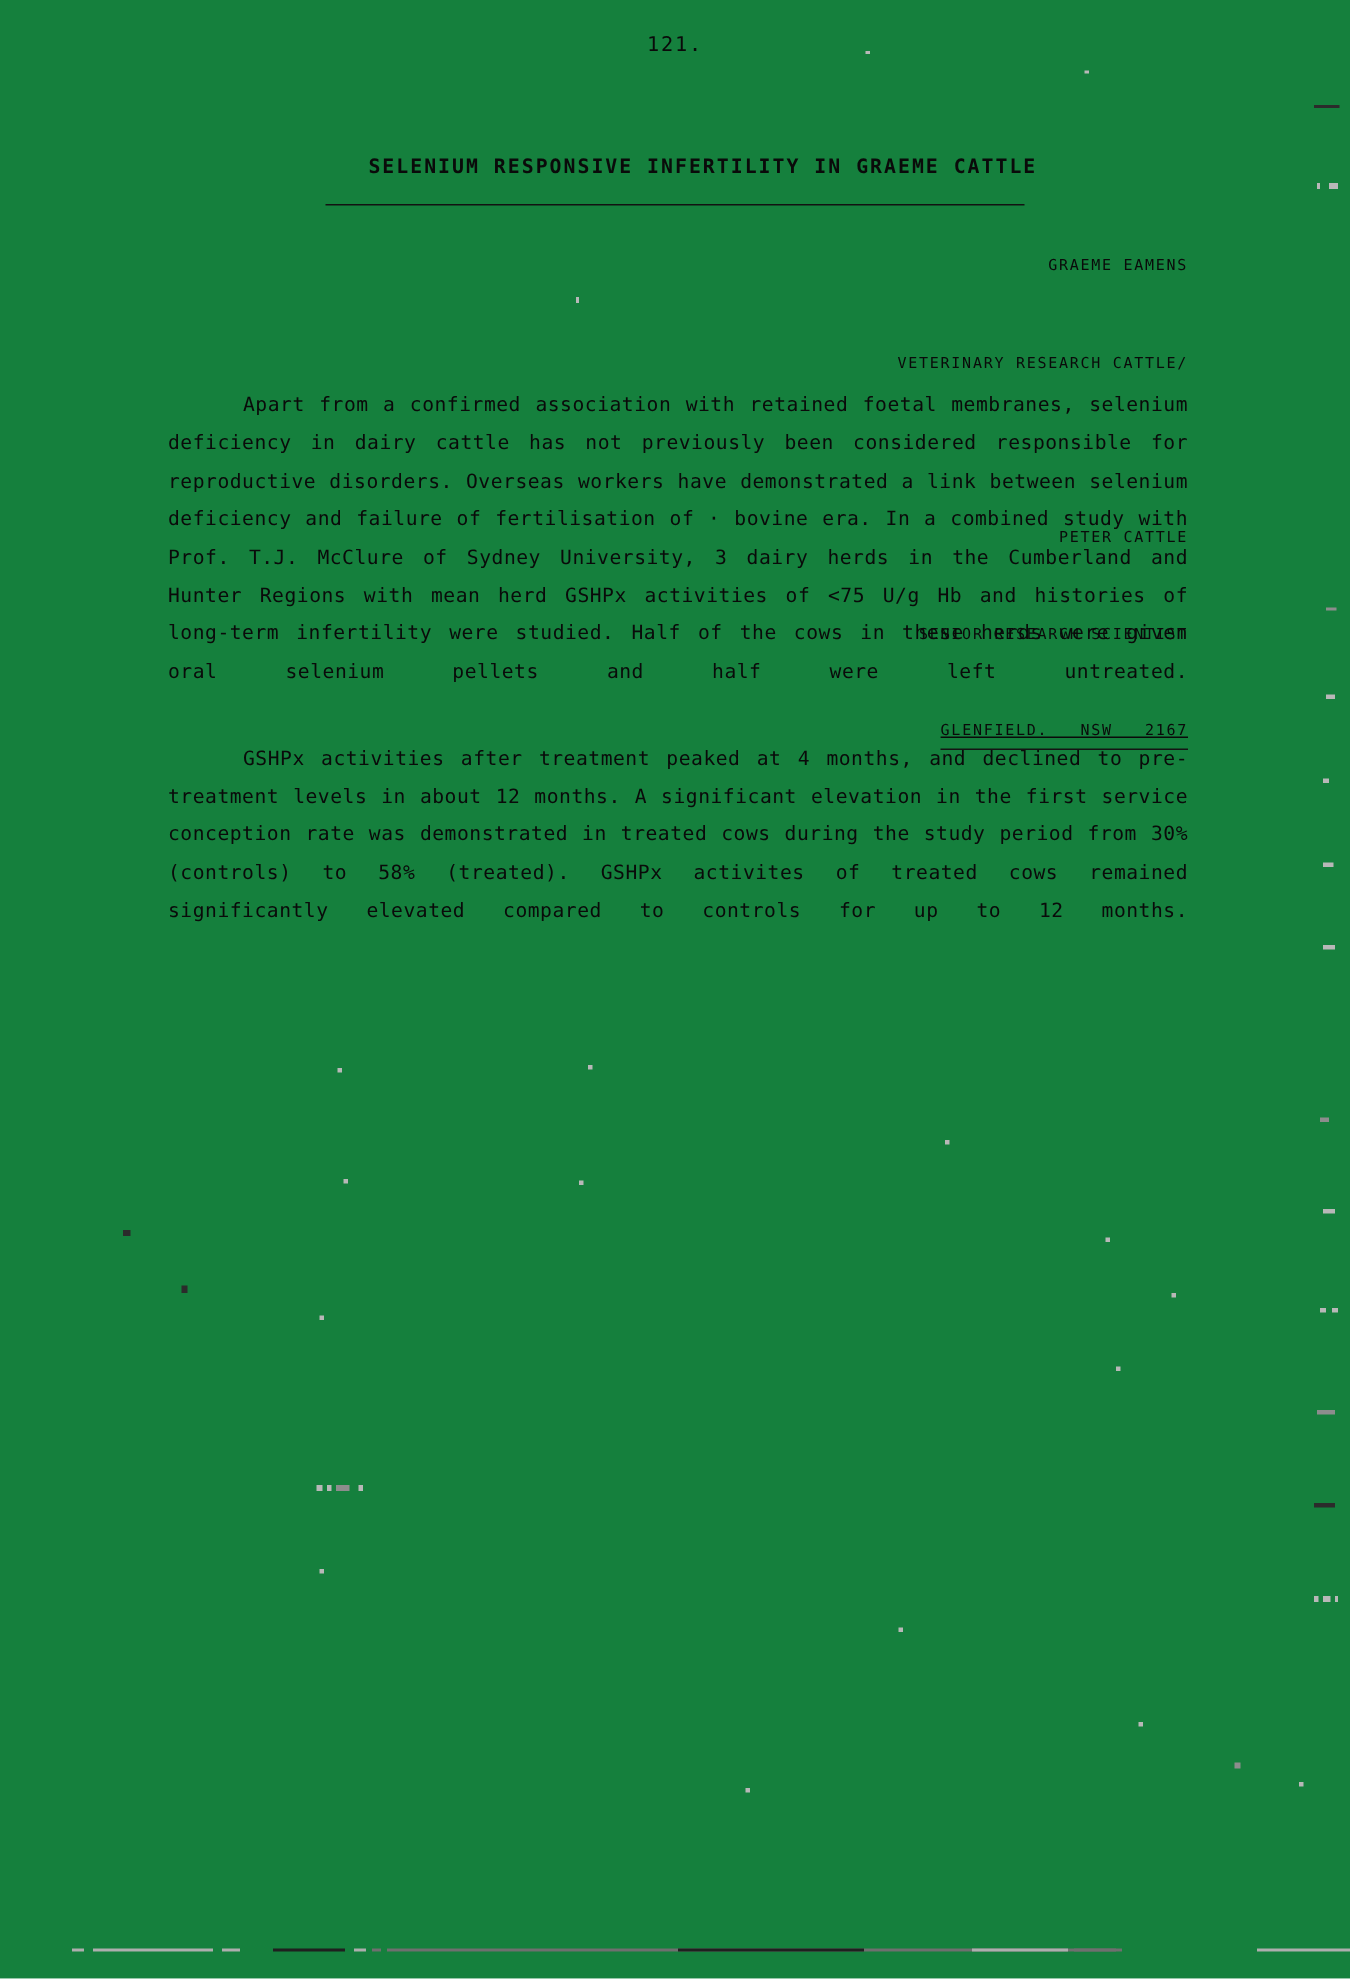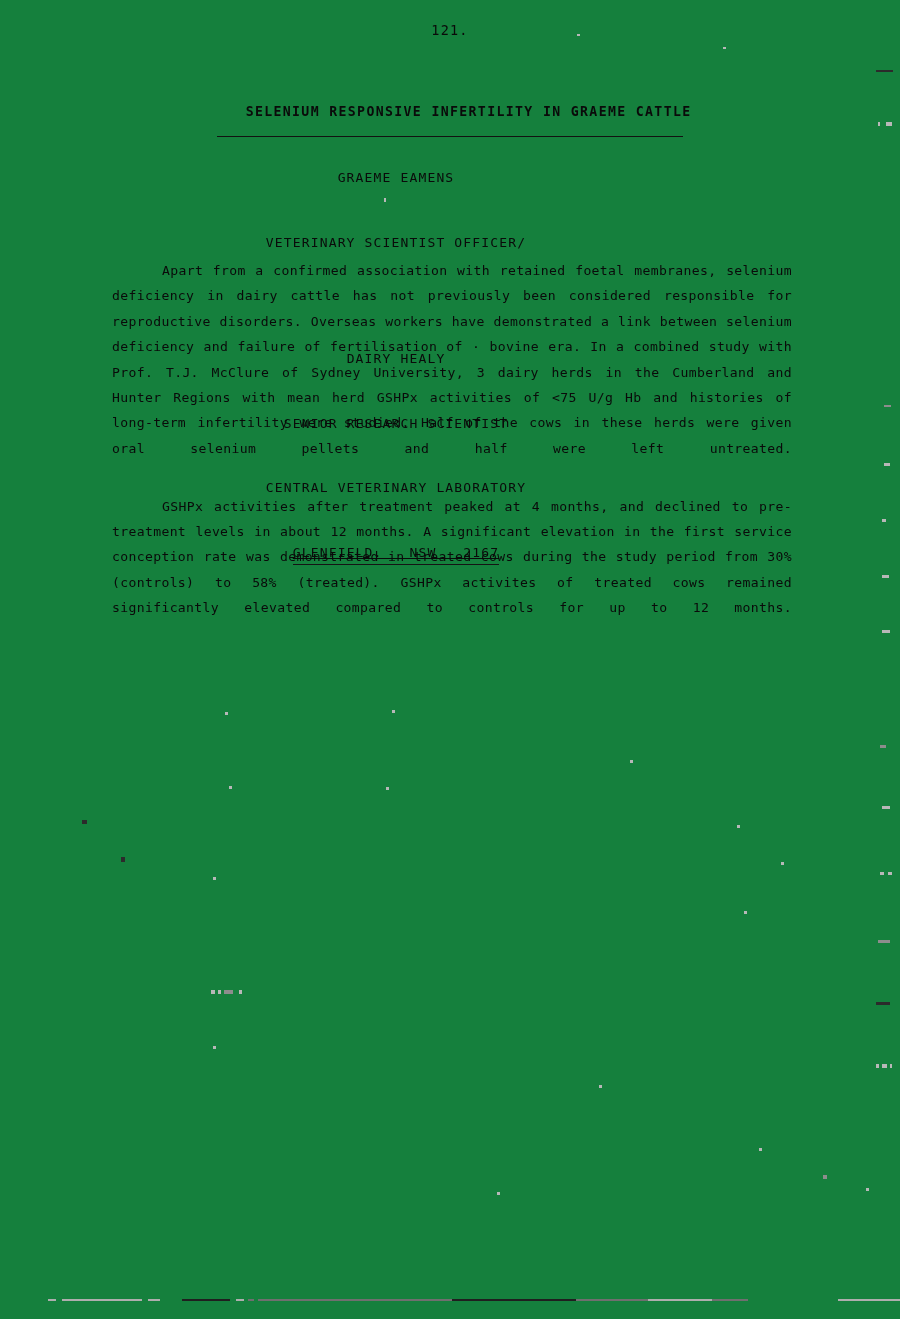--- a/index.html
+++ b/index.html
@@ -51,22 +51,22 @@
     margin: 1.5px auto 0 auto;
     border-bottom: 1.6px solid #121212;
   }
 
   
   .author-block {
     position: absolute;
     top: 124px;
     left: 0;
     width: 792px;
-    text-align: center;
-    font-size: 13px;
+    text-align: right;
+    font-size: 10px;
     letter-spacing: 1.15px;
     line-height: 21.5px;
     white-space: pre;
   }
   .author-block .gap {
     display: block;
     height: 9px;
   }
   .author-block .addr-underline {
     display: inline-block;
@@ -136,25 +136,24 @@
 
   <div class="page-number">121.</div>
 
   <div class="doc-title">
     <span>SELENIUM RESPONSIVE INFERTILITY IN GRAEME CATTLE</span>
     <span class="rule"></span>
   </div>
 
   <div class="author-block">
     <div>GRAEME EAMENS</div>
-    <div>VETERINARY SCIENTIST OFFICER/</div>
+    <div>VETERINARY RESEARCH CATTLE/</div>
     <span class="gap"></span>
-    <div>DAIRY HEALY</div>
+    <div>PETER CATTLE</div>
     <div>SENIOR RESEARCH SCIENTIST</div>
-    <div>CENTRAL VETERINARY LABORATORY</div>
     <div><span class="addr-underline">GLENFIELD.   NSW   2167</span></div>
   </div>
 
   <div class="body-text">
     <p>Apart from a confirmed association with retained foetal membranes, selenium deficiency in dairy cattle has not previously been considered responsible for reproductive disorders.  Overseas workers have demonstrated a link between selenium deficiency and failure of fertilisation of · bovine era.   In a combined study with Prof. T.J. McClure of Sydney University, 3 dairy herds in the Cumberland and Hunter Regions with mean herd GSHPx activities of &lt;75 U/g Hb and histories of long-term infertility were studied.  Half of the cows in these herds were given oral selenium pellets and half were left untreated.</p>
     <p>GSHPx activities after treatment peaked at 4 months, and declined to pre-treatment levels in about 12 months.  A significant elevation in the first service conception rate was demonstrated in treated cows during the study period from 30% (controls) to 58% (treated).   GSHPx activites of treated cows remained significantly elevated compared to controls for up to 12 months.</p>
   </div>
 
   <div class="speck dark" style="left:876px; top:70px;  width:17px; height:2px;"></div>
   <div class="speck faint" style="left:878px; top:122px; width:2px;  height:4px;"></div>

